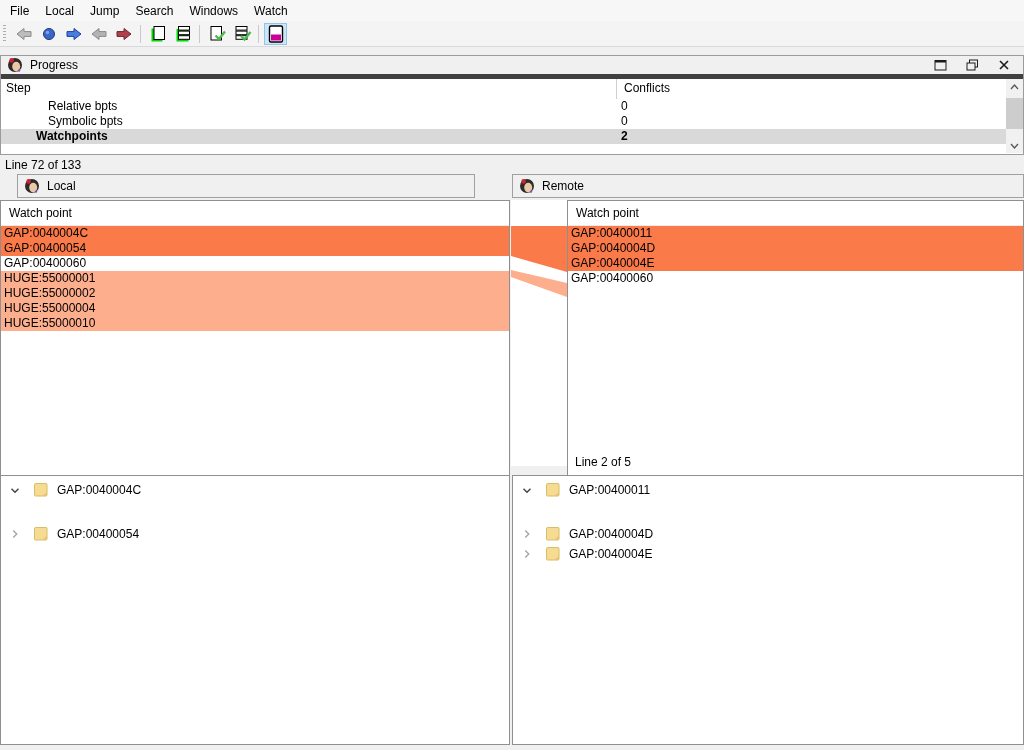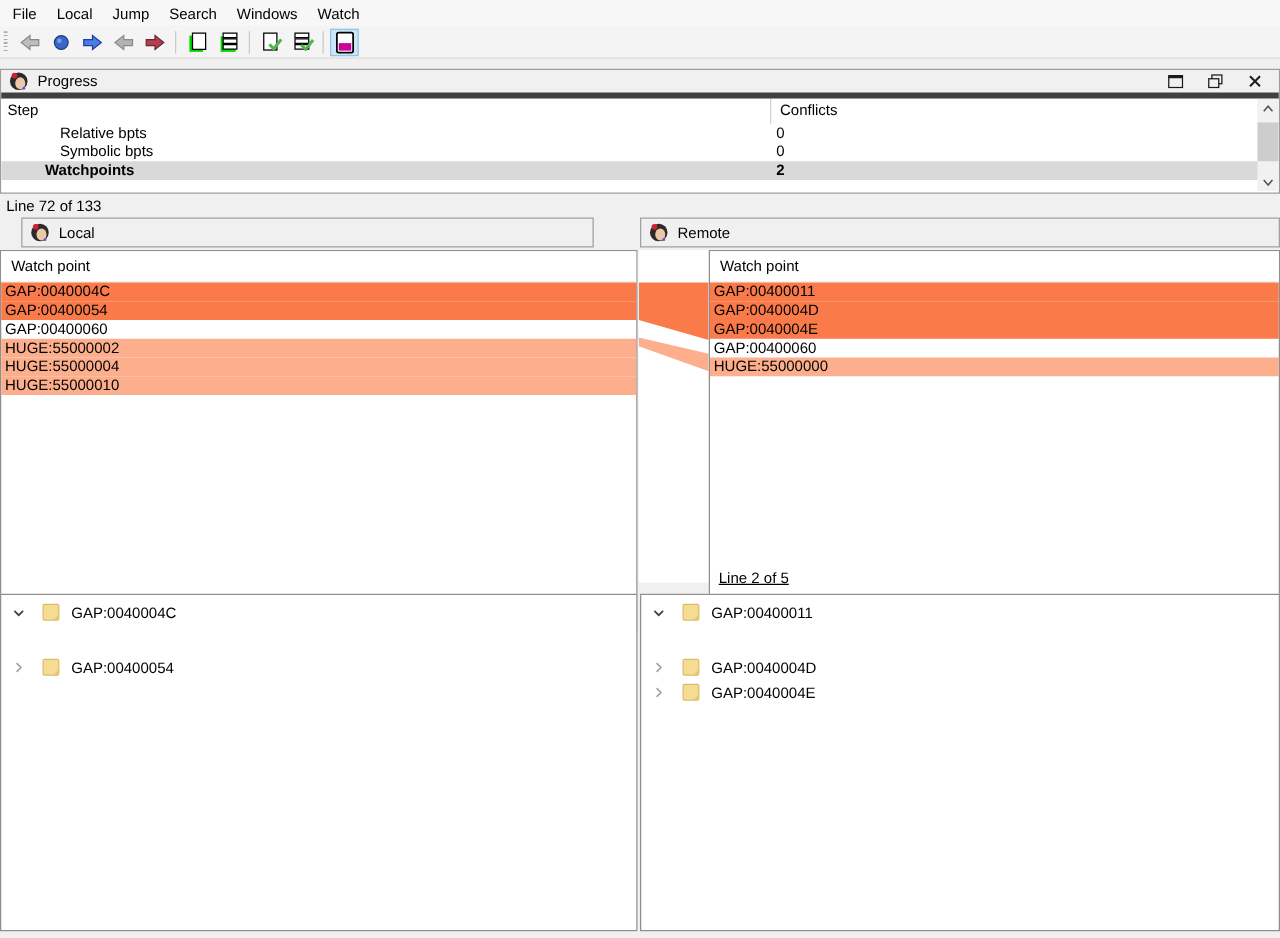--- a/index.html
+++ b/index.html
@@ -51,21 +51,21 @@
   .prow.selected .step-label { left:35px; }
 
   .vscroll { position:absolute; right:0; top:0; width:17px; height:74px; background:#f1f1f1; }
   .vs-btn { position:absolute; left:0; width:17px; height:15px; background:#f1f1f1; border:none;
             display:flex; align-items:center; justify-content:center; }
   .vs-up { top:0; } .vs-down { bottom:0; }
   .vs-thumb { position:absolute; left:0; top:19px; width:17px; height:31px; background:#cdcdcd; }
 
   .status-line { position:absolute; height:16px; line-height:16px; }
   #status-top { left:5px; top:157px; }
-  #status-remote { left:575px; top:454px;text-decoration:underline; }
+  #status-remote { left:575px; top:454px; }
 
   
   .pane-header { position:absolute; top:174px; height:24px; background:#f0f0f0;
                  border:1px solid #a0a0a0; display:flex; align-items:center; padding:0 6px; }
   .pane-header .title { margin-left:7px; }
   #hdr-local { left:17px; width:458px; }
   #hdr-remote { left:512px; width:512px; }
 
   
   .difflist { position:absolute; top:200px; height:306px; background:#fff; border:1px solid #8f8f8f; }
@@ -262,38 +262,38 @@
     <circle cx="12" cy="13.6" r="1.2" fill="#7a4fd0"></circle>
   </svg>
   <span class="title">Remote</span>
 </div>
 
 <div class="difflist" id="list-local">
   <div class="list-colhdr">Watch point</div>
   <div class="lrow conflict">GAP:0040004C</div>
   <div class="lrow conflict">GAP:00400054</div>
   <div class="lrow">GAP:00400060</div>
+  <div class="lrow changed">HUGE:55000001</div>
   <div class="lrow changed">HUGE:55000002</div>
   <div class="lrow changed">HUGE:55000004</div>
   <div class="lrow changed">HUGE:55000010</div>
 </div>
 
 <div class="gutter-bg"></div>
 <svg class="gutter-svg" width="56" height="266" viewBox="0 0 56 266">
   <polygon points="0,26 56,26 56,72 0,56" fill="#fa7a4a"></polygon>
   <polygon points="0,70 56,83 56,97 0,77" fill="#fcae8d"></polygon>
 </svg>
 
 <div class="difflist" id="list-remote">
   <div class="list-colhdr">Watch point</div>
   <div class="lrow conflict">GAP:00400011</div>
   <div class="lrow conflict">GAP:0040004D</div>
   <div class="lrow conflict">GAP:0040004E</div>
   <div class="lrow">GAP:00400060</div>
-  <div class="lrow changed">HUGE:55000000</div>
 </div>
 
 <div class="status-line" id="status-remote">Line 2 of 5</div>
 
 <div class="treepane" id="tree-local">
   <div class="trow">
     <span class="twisty">
       <svg width="14" height="14" viewBox="0 0 16 16">
           <path d="M4 6.5 L8 10.5 L12 6.5" stroke="#424242" stroke-width="1.6" fill="none"></path>
         </svg>

